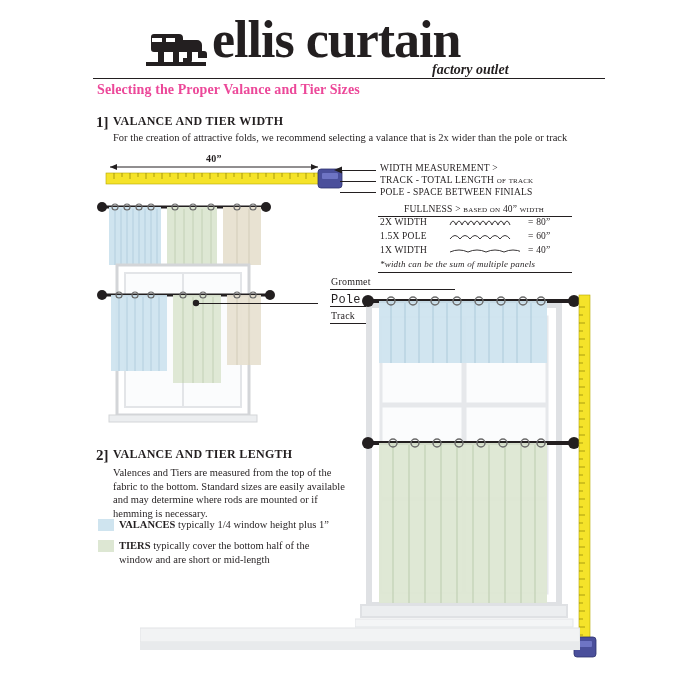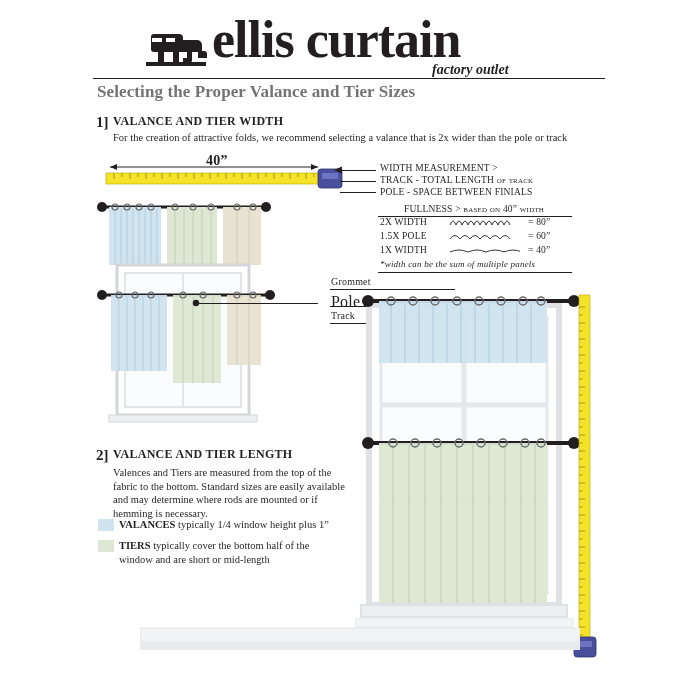--- a/index.html
+++ b/index.html
@@ -63,23 +63,23 @@
     left: 93px;
     top: 78px;
     width: 512px;
     height: 1px;
     background: #231f20;
   }
   .main-title {
     position: absolute;
     left: 97px;
     top: 82px;
-    font-size: 17px;
+    font-size: 14px;
     font-weight: 700;
-    color: #737373;
+    color: #ec4899;
     letter-spacing: .1px;
   }
 
   
   .sec-num {
     position: absolute;
     font-size: 15px;
     font-weight: 700;
   }
   .sec-head {
@@ -173,21 +173,21 @@
         <line x1="190" y1="18" x2="190" y2="24"></line>
           <line x1="198" y1="18" x2="198" y2="22"></line>
         <line x1="206" y1="18" x2="206" y2="24"></line>
           <line x1="214" y1="18" x2="214" y2="22"></line>
       </g>
 
       <rect x="218" y="14" width="24" height="19" rx="3" fill="#4a4f9b" stroke="#2f3470" stroke-width="0.8"></rect>
       <rect x="222" y="18" width="16" height="6" rx="1" fill="#6e74c4"></rect>
     </svg>
   </div>
-  <div class="lbl" style="left:206px; top:153px; font-size:14px; font-weight:700;">40”</div>
+  <div class="lbl" style="left:206px; top:153px; font-size:10px; font-weight:700;">40”</div>
 
   <div class="line" style="left:340px; top:170px; width:36px; height:1px;"></div>
   <div class="line" style="left:340px; top:181px; width:36px; height:1px;"></div>
   <div class="line" style="left:340px; top:192px; width:36px; height:1px;"></div>
   <div class="art" style="left:334px; top:164px; width:14px; height:14px;">
     <svg width="14" height="14" viewBox="0 0 14 14">
         <polygon points="0,6 8,2.5 8,9.5" fill="#231f20"></polygon>
       </svg>
   </div>
 
@@ -325,21 +325,21 @@
   <div class="line" style="left:196px; top:303px; width:122px; height:1px;"></div>
   <div class="art" style="left:190px; top:297px; width:12px; height:12px;">
     <svg width="12" height="12" viewBox="0 0 12 12">
         <circle cx="6" cy="6" r="3.2" fill="#231f20"></circle>
       </svg>
   </div>
 
   <div class="lbl" style="left:331px; top:276px; font-size:10px;">Grommet</div>
   <div class="line" style="left:330px; top:289px; width:125px; height:1px;"></div>
 
-  <div class="lbl" style="left:331px; top:293px; font-size:16px;">Pole</div>
+  <div class="lbl" style="left:331px; top:293px; font-size:12px;font-family:Liberation Mono, monospace;">Pole</div>
   <div class="line" style="left:330px; top:306px; width:125px; height:1px;"></div>
 
   <div class="lbl" style="left:331px; top:310px; font-size:10px;">Track</div>
   <div class="line" style="left:330px; top:323px; width:125px; height:1px;"></div>
 
   <div class="art" style="left:355px; top:285px; width:245px; height:375px;">
     <svg width="245" height="375" viewBox="0 0 245 375">
 
       <rect x="14" y="20" width="190" height="300" fill="#ffffff" stroke="#dfe1e4" stroke-width="6"></rect>
       <rect x="26" y="32" width="166" height="276" fill="#fbfcfd" stroke="#e6e8eb" stroke-width="3"></rect>

